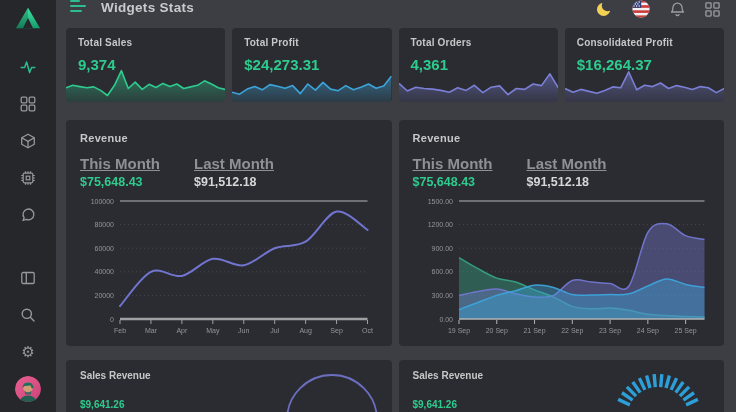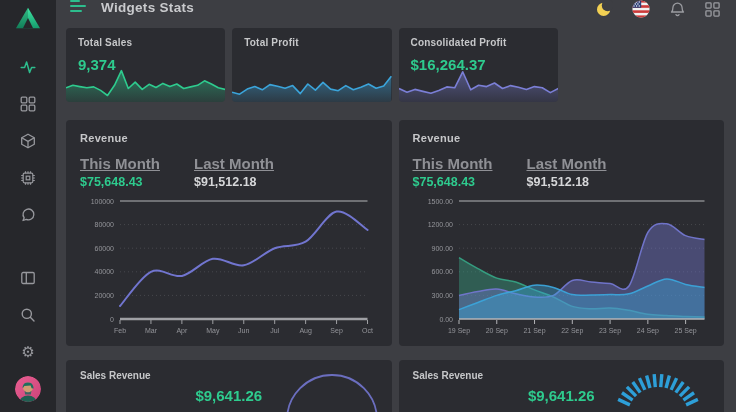--- a/index.html
+++ b/index.html
@@ -42,21 +42,21 @@
   .chart-card { height:226px; padding:12px 14px 16px 14px; }
   .chart-title { font-size:11px; font-weight:700; letter-spacing:.3px; color:#c6c7c9; }
   .month-row { display:flex; gap:34px; margin-top:11px; }
   .month-label { font-size:15px; color:#8f9095; font-weight:700;text-decoration:underline; }
   .month-value { font-size:12.5px; font-weight:700; margin-top:3px; color:#d6d7d9; }
   .month-value.green { color:#2ecb8e; }
   .bigchart { width:100%; height:146px; margin-top:4px; display:block; }
 
   .bottom-card { height:100px; padding:10px 14px 0 14px; }
   .bottom-title { font-size:10px; color:#c6c7c9; font-weight:700; }
-  .bottom-value { font-size:15px; font-weight:700; color:#2ecb8e; margin-top:6px;text-align:center; }
+  .bottom-value { font-size:10px; font-weight:700; color:#2ecb8e; margin-top:18px; }
   .gauge { position:absolute; top:0; right:8px; width:140px; height:96px; display:block; }
 
   svg { display:block; }
 </style>
 </head>
 <body>
 
 <div class="page">
 
   <aside class="sidebar">
@@ -236,29 +236,44 @@
                   <stop offset="0%" stop-color="#2ecb8e" stop-opacity="0.5"></stop>
                   <stop offset="100%" stop-color="#2ecb8e" stop-opacity="0.12"></stop>
                 </linearGradient>
               </defs>
               <path d="M0.0,23.8L6.9,21.3L13.8,22.6L20.8,23.8L27.7,22.9L34.6,26.4L41.5,31.5L48.5,21.3L55.4,6.6L62.3,24.5L69.2,18.1L76.2,25.4L83.1,20.3L90.0,23.5L96.9,19.4L103.9,22.6L110.8,20.0L117.7,24.5L124.6,22.9L131.6,21.3L138.5,16.8L145.4,20.0L152.3,23.8L159.3,25.4L159.25,38L0,38Z" fill="url(#sg0)"></path>
               <path d="M0.0,23.8L6.9,21.3L13.8,22.6L20.8,23.8L27.7,22.9L34.6,26.4L41.5,31.5L48.5,21.3L55.4,6.6L62.3,24.5L69.2,18.1L76.2,25.4L83.1,20.3L90.0,23.5L96.9,19.4L103.9,22.6L110.8,20.0L117.7,24.5L124.6,22.9L131.6,21.3L138.5,16.8L145.4,20.0L152.3,23.8L159.3,25.4" fill="none" stroke="#2ecb8e" stroke-width="1.6" stroke-linejoin="round"></path>
             </svg>
         </div>
         <div class="card stat-card">
           <div class="stat-label">Total Profit</div>
+          <div class="stat-value" style="color:#2ecb8e">$24,273.31</div>
           <svg class="spark" viewBox="0 0 159.25 38">
               <defs>
                 <linearGradient id="sg1" x1="0" y1="0" x2="0" y2="1">
                   <stop offset="0%" stop-color="#3ba4da" stop-opacity="0.5"></stop>
                   <stop offset="100%" stop-color="#3ba4da" stop-opacity="0.12"></stop>
                 </linearGradient>
               </defs>
               <path d="M0.0,28.3L7.6,30.2L15.2,25.1L22.8,22.6L30.3,25.8L37.9,20.6L45.5,22.2L53.1,24.2L60.7,21.6L68.3,29.6L75.8,20.0L83.4,26.1L91.0,18.4L98.6,25.1L106.2,26.7L113.8,21.6L121.3,25.8L128.9,23.2L136.5,20.0L144.1,24.2L151.7,21.9L159.3,12.3L159.25,38L0,38Z" fill="url(#sg1)"></path>
               <path d="M0.0,28.3L7.6,30.2L15.2,25.1L22.8,22.6L30.3,25.8L37.9,20.6L45.5,22.2L53.1,24.2L60.7,21.6L68.3,29.6L75.8,20.0L83.4,26.1L91.0,18.4L98.6,25.1L106.2,26.7L113.8,21.6L121.3,25.8L128.9,23.2L136.5,20.0L144.1,24.2L151.7,21.9L159.3,12.3" fill="none" stroke="#3ba4da" stroke-width="1.6" stroke-linejoin="round"></path>
+            </svg>
+        </div>
+        <div class="card stat-card">
+          <div class="stat-label">Total Orders</div>
+          <div class="stat-value" style="color:#2ecb8e">4,361</div>
+          <svg class="spark" viewBox="0 0 159.25 38">
+              <defs>
+                <linearGradient id="sg2" x1="0" y1="0" x2="0" y2="1">
+                  <stop offset="0%" stop-color="#7b7fd6" stop-opacity="0.5"></stop>
+                  <stop offset="100%" stop-color="#7b7fd6" stop-opacity="0.12"></stop>
+                </linearGradient>
+              </defs>
+              <path d="M0.0,19.4L8.4,27.0L16.8,23.2L25.1,24.5L33.5,25.1L41.9,26.4L50.3,28.3L58.7,23.8L67.1,26.4L75.4,21.3L83.8,28.6L92.2,23.2L100.6,21.9L109.0,30.6L117.3,24.5L125.7,25.4L134.1,20.0L142.5,21.6L150.9,9.8L159.3,23.8L159.25,38L0,38Z" fill="url(#sg2)"></path>
+              <path d="M0.0,19.4L8.4,27.0L16.8,23.2L25.1,24.5L33.5,25.1L41.9,26.4L50.3,28.3L58.7,23.8L67.1,26.4L75.4,21.3L83.8,28.6L92.2,23.2L100.6,21.9L109.0,30.6L117.3,24.5L125.7,25.4L134.1,20.0L142.5,21.6L150.9,9.8L159.3,23.8" fill="none" stroke="#7b7fd6" stroke-width="1.6" stroke-linejoin="round"></path>
             </svg>
         </div>
         <div class="card stat-card">
           <div class="stat-label">Consolidated Profit</div>
           <div class="stat-value" style="color:#2ecb8e">$16,264.37</div>
           <svg class="spark" viewBox="0 0 159.25 38">
               <defs>
                 <linearGradient id="sg3" x1="0" y1="0" x2="0" y2="1">
                   <stop offset="0%" stop-color="#7b7fd6" stop-opacity="0.5"></stop>
                   <stop offset="100%" stop-color="#7b7fd6" stop-opacity="0.12"></stop>

